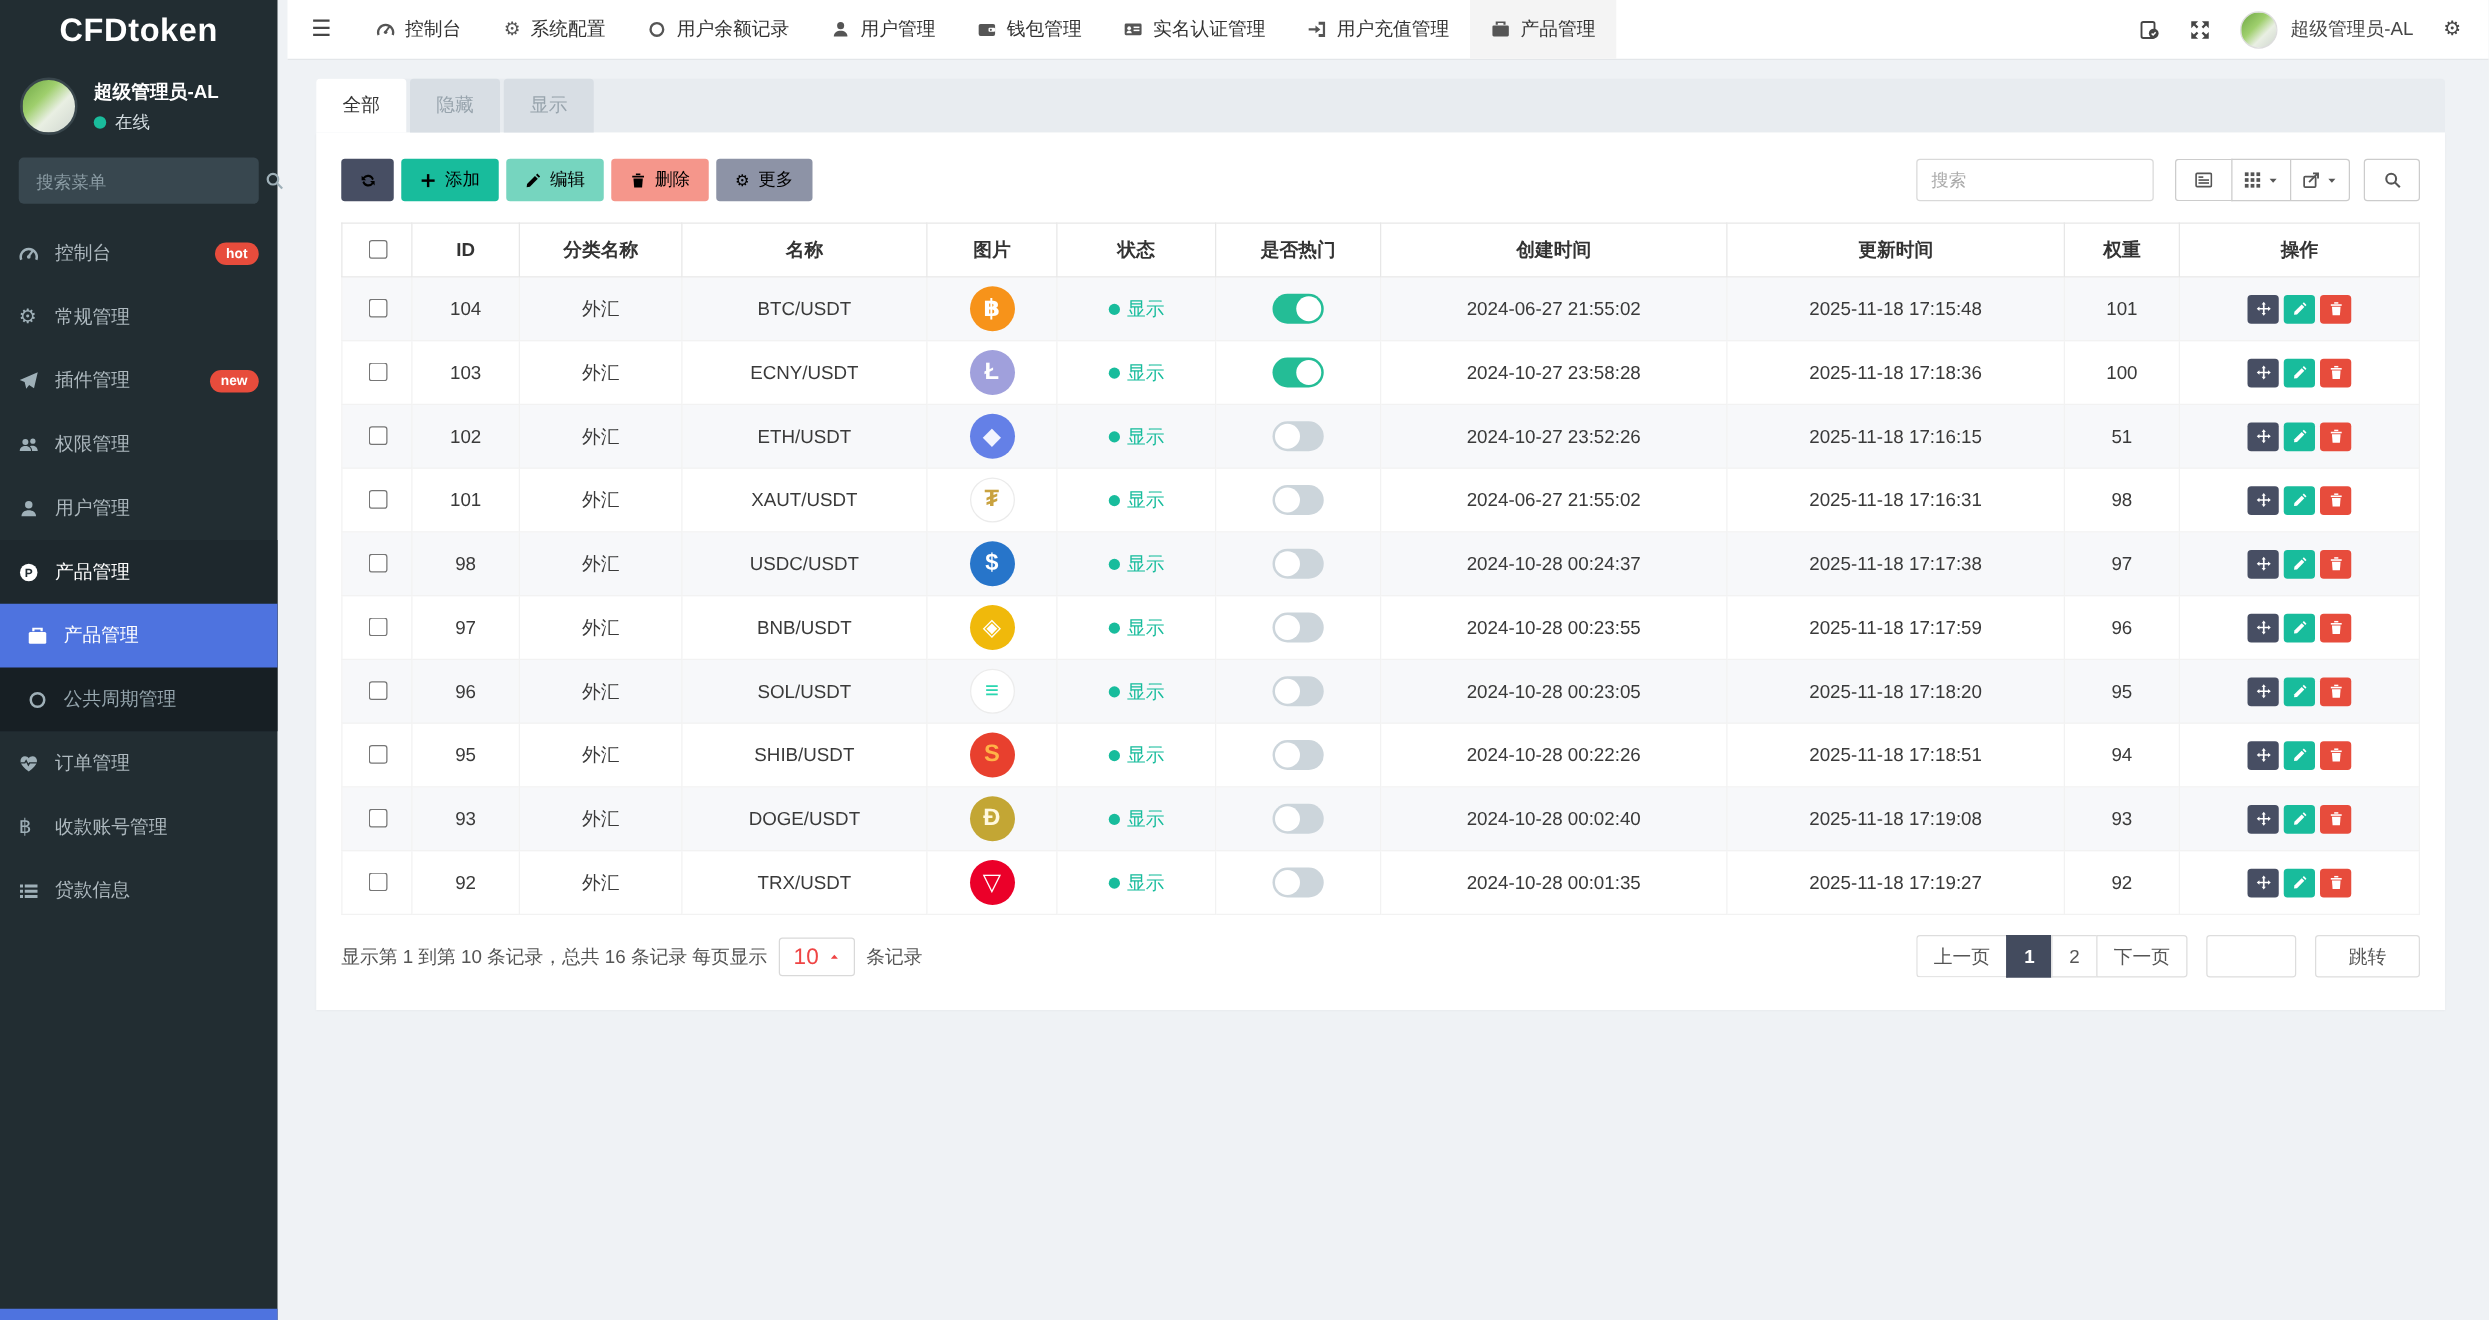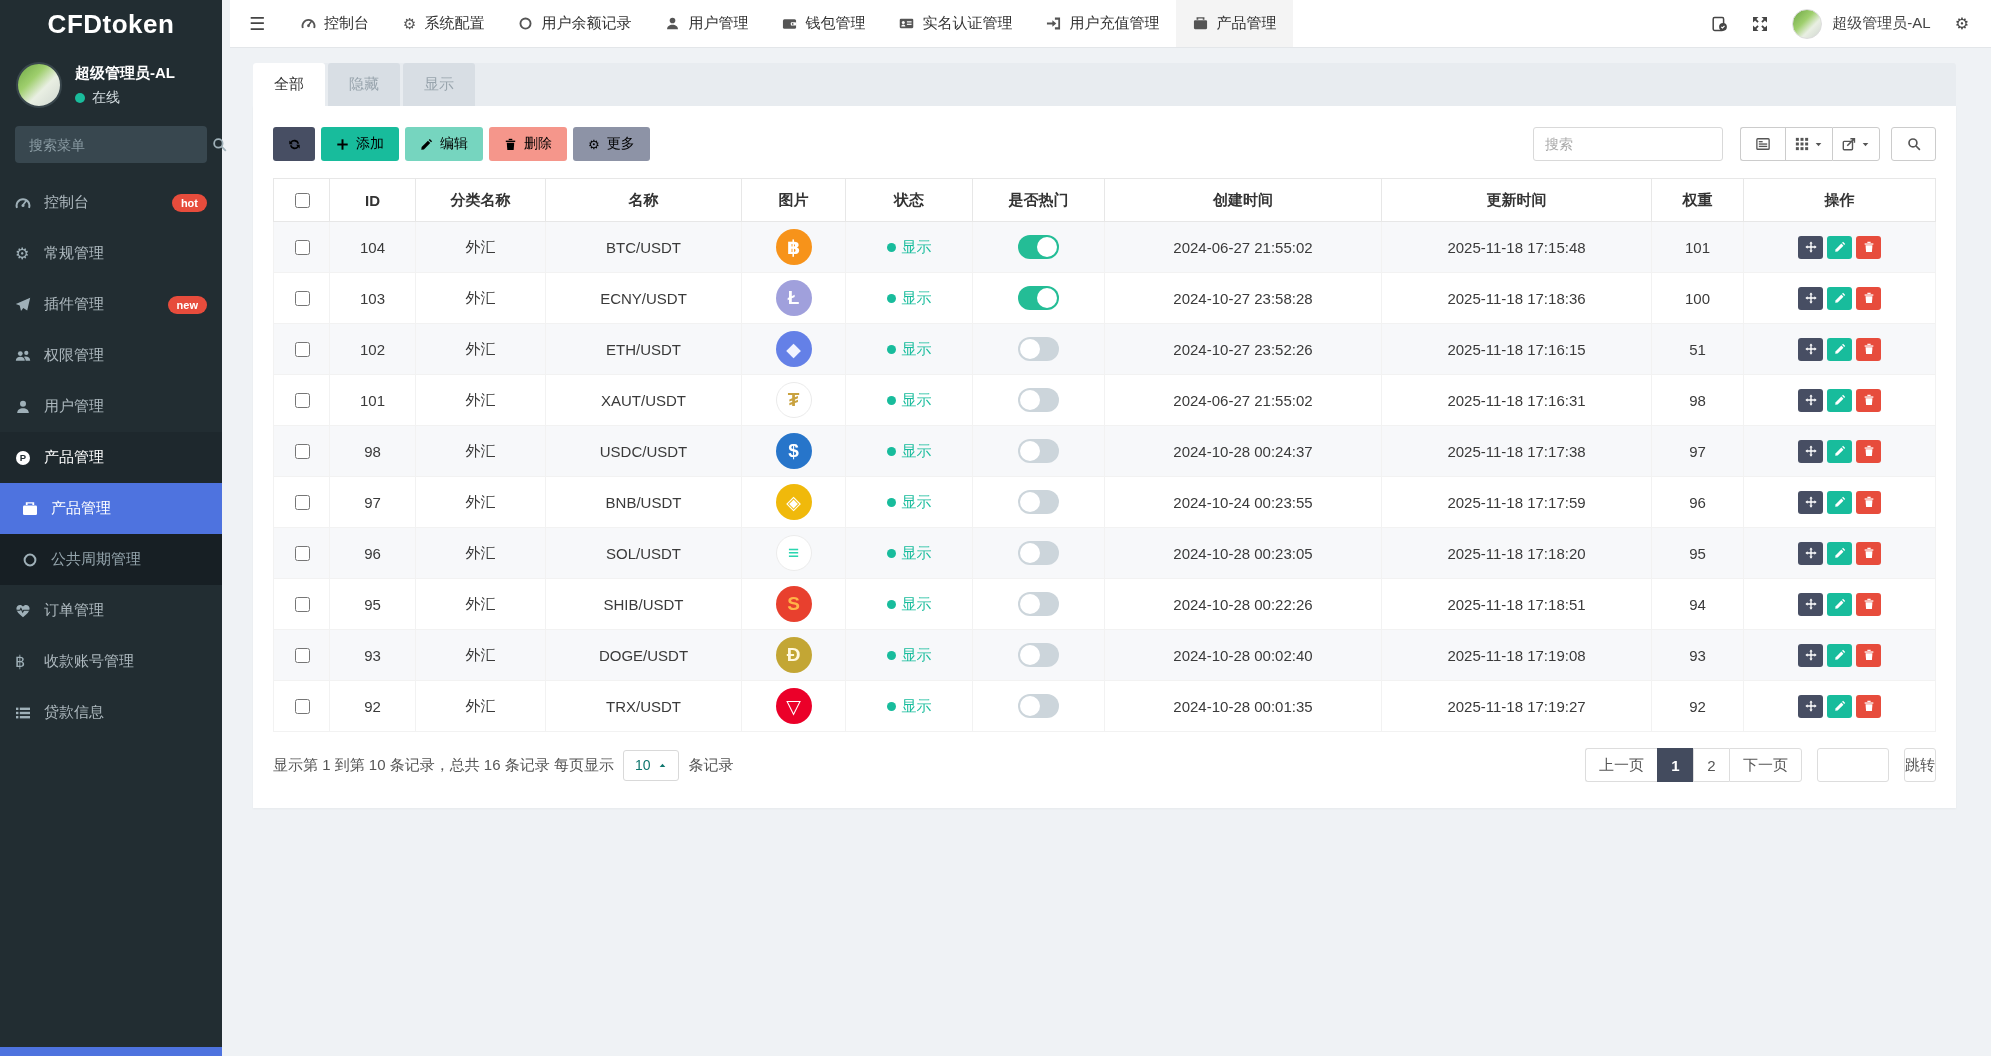--- a/index.html
+++ b/index.html
@@ -88,30 +88,30 @@
   .knob{position:absolute;top:2px;width:20px;height:20px;border-radius:50%;background:#fff}
   .toggle.on .knob{right:2px}
   .toggle.off .knob{left:2px}
   .acts{display:flex;gap:4px;justify-content:center}
   .abtn{width:25px;height:23px;border:none;border-radius:3px;color:#fff;display:inline-flex;align-items:center;justify-content:center;font-size:12px;cursor:pointer}
   .a-move{background:#474e63}.a-edit{background:#18bc9c}.a-del{background:#e74c3c}
 
   
   .pagination{display:flex;align-items:center;margin-top:16px;color:#555}
   .pg-info{display:flex;align-items:center;gap:9px;font-size:15px}
-  .pgsize{height:31px;border:1px solid #d9d9d9;border-radius:3px;background:#fff;display:inline-flex;align-items:center;gap:8px;padding:0 11px;color:#0f766e;cursor:pointer;font-size:14px}
+  .pgsize{height:31px;border:1px solid #d9d9d9;border-radius:3px;background:#fff;display:inline-flex;align-items:center;gap:8px;padding:0 11px;color:#ef4444;cursor:pointer;font-size:18px}
   .pgsize .caret{font-size:9px}
   .pg-right{margin-left:auto;display:flex;align-items:center}
   .pg{display:flex}
   .pg .pbtn{min-width:36px;height:34px;padding:0 13px;background:#fff;border:1px solid #ddd;border-right-width:0;display:inline-flex;align-items:center;justify-content:center;color:#555;cursor:pointer;font-size:15px}
   .pg .pbtn:first-child{border-radius:3px 0 0 3px}
   .pg .pbtn:last-child{border-right-width:1px;border-radius:0 3px 3px 0}
   .pg .pbtn.active{background:#434b5e;border-color:#434b5e;color:#fff;font-weight:bold}
   .jump-in{width:72px;height:34px;border:1px solid #ddd;border-radius:3px;margin-left:15px;outline:none;padding:0 8px;font-size:15px}
-  .jump-btn{height:34px;border:1px solid #ddd;border-radius:3px;background:#fff;color:#555;padding:0 0;margin-left:15px;cursor:pointer;font-size:15px;font-family:inherit}
+  .jump-btn{height:34px;border:1px solid #ddd;border-radius:3px;background:#fff;color:#555;padding:0 26px;margin-left:15px;cursor:pointer;font-size:15px;font-family:inherit}
 </style>
 </head>
 <body>
 
 <div class="sidebar">
   <div class="brand">CFDtoken</div>
   <div class="user-panel">
     <div class="avatar"></div>
     <div>
       <div class="u-name">超级管理员-AL</div>
@@ -766,21 +766,21 @@
               </td>
               <td><span class="status">
                   <span class="dot"></span>
                   <span>显示</span>
                 </span></td>
               <td>
                 <div class="toggle off">
                   <span class="knob"></span>
                 </div>
               </td>
-              <td>2024-10-24 00:23:55</td>
+              <td>2024-10-28 00:23:55</td>
               <td>2025-11-18 17:17:59</td>
               <td>96</td>
               <td>
                 <div class="acts">
                   <button class="abtn a-move">
                     <span class="ic">
                       <svg viewBox="0 0 16 16" fill="currentColor">
                         <path d="M8 .5l2.2 2.9H8.9v3.7h3.7V5.7L15.5 8l-2.9 2.3V8.9H8.9v3.7h1.3L8 15.5l-2.2-2.9h1.3V8.9H3.4v1.4L.5 8l2.9-2.3v1.4h3.7V3.4H5.8z"></path>
                       </svg>
                     </span>

